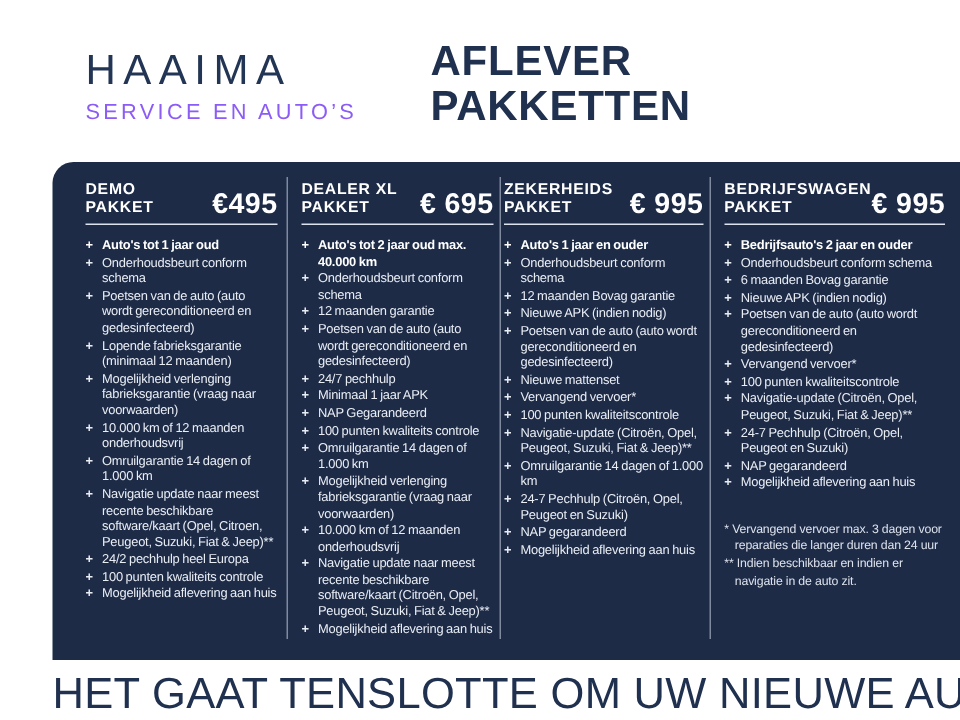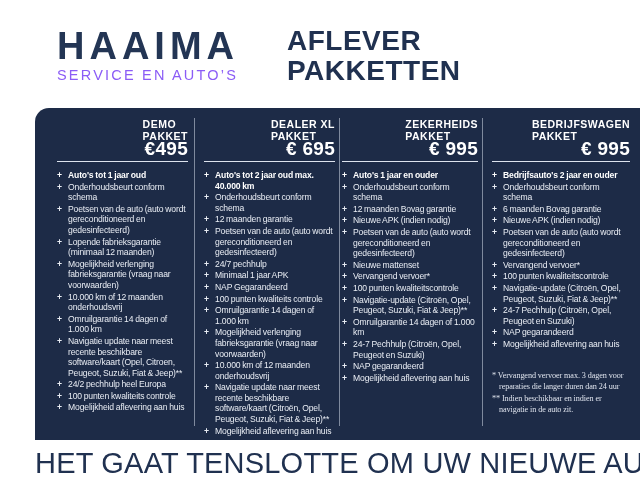--- a/index.html
+++ b/index.html
@@ -3,49 +3,49 @@
 <meta charset="utf-8">
 <style>
   * { box-sizing: border-box; }
   html, body { margin: 0; padding: 0; }
   body { font-family: "Liberation Sans", sans-serif; background: #ffffff; }
 
   .page { position: relative; width: 640px; height: 480px; background: #ffffff; overflow: hidden; }
 
   
   .logo { position: absolute; left: 57px; top: 28px; color: #233554; }
-  .brand-name { font-size: 38px; font-weight: bold; letter-spacing: 5px; line-height: 37px; }
+  .brand-name { font-size: 28px; font-weight: normal; letter-spacing: 5px; line-height: 37px; }
   .brand-sub { font-size: 14.5px; font-weight: 400; letter-spacing: 2.2px; color: #8b5cf6; margin-top: 2px; }
 
   .page-title { position: absolute; left: 287px; top: 26px; margin: 0; font-size: 28px; line-height: 29.5px;
                 font-weight: bold; letter-spacing: 0.5px; color: #203150; }
 
   
   .panel { position: absolute; left: 35px; top: 108px; width: 605px; height: 332px;
            background: #1d2b47; border-radius: 14px 0 0 0; overflow: hidden; }
   .cols { display: flex; height: 100%; }
   .col { margin: 10px 0 14px; }
   .col + .col { border-left: 1px solid rgba(208,216,230,0.55); }
   .col:nth-child(1) { width: 159px; padding: 0 6px 0 22px; }
   .col:nth-child(2) { width: 145px; padding: 0 4px 0 9px; }
   .col:nth-child(3) { width: 143px; padding: 0 4px 0 2px; }
   .col:nth-child(4) { flex: 1; padding: 0 10px 0 9px; }
 
-  .col-head { display: flex; justify-content: space-between; align-items: flex-end; color: #ffffff; min-height: 26px; flex-direction: column; }
+  .col-head { display: flex; justify-content: space-between; align-items: flex-end; color: #ffffff; min-height: 26px; }
   .pkg-name { font-size: 10.5px; line-height: 12px; font-weight: bold; letter-spacing: 0.5px; }
   .pkg-price { font-size: 19px; line-height: 14px; font-weight: bold; letter-spacing: 0.3px; white-space: nowrap; }
   .rule { border: 0; border-top: 1.5px solid #dde3ee; margin: 5px 0 8px 0; }
 
   .feat-list { list-style: none; margin: 0; padding: 0; }
   .feat { position: relative; padding-left: 11px; font-size: 8.6px; line-height: 10.6px;
           letter-spacing: -0.15px; word-spacing: -0.4px; color: #e9edf4; margin-bottom: 1px; }
   .feat.bold { font-weight: bold; color: #ffffff; }
   .plus { position: absolute; left: 0; top: 0; font-weight: bold; }
 
-  .footnotes { margin-top: 20px; font-family: Liberation Serif, serif; }
+  .footnotes { margin-top: 20px; }
   .footnote { font-size: 8.2px; line-height: 11.2px; letter-spacing: -0.1px; color: #dde2ec;
               padding-left: 7px; text-indent: -7px; margin-bottom: 1px; }
 
   .tagline { position: absolute; left: 35px; top: 447px; font-size: 29px; font-weight: normal;
              letter-spacing: 0.2px; color: #203150; white-space: nowrap; text-align: center; }
 </style>
 </head>
 <body>
 
 <div class="page">

